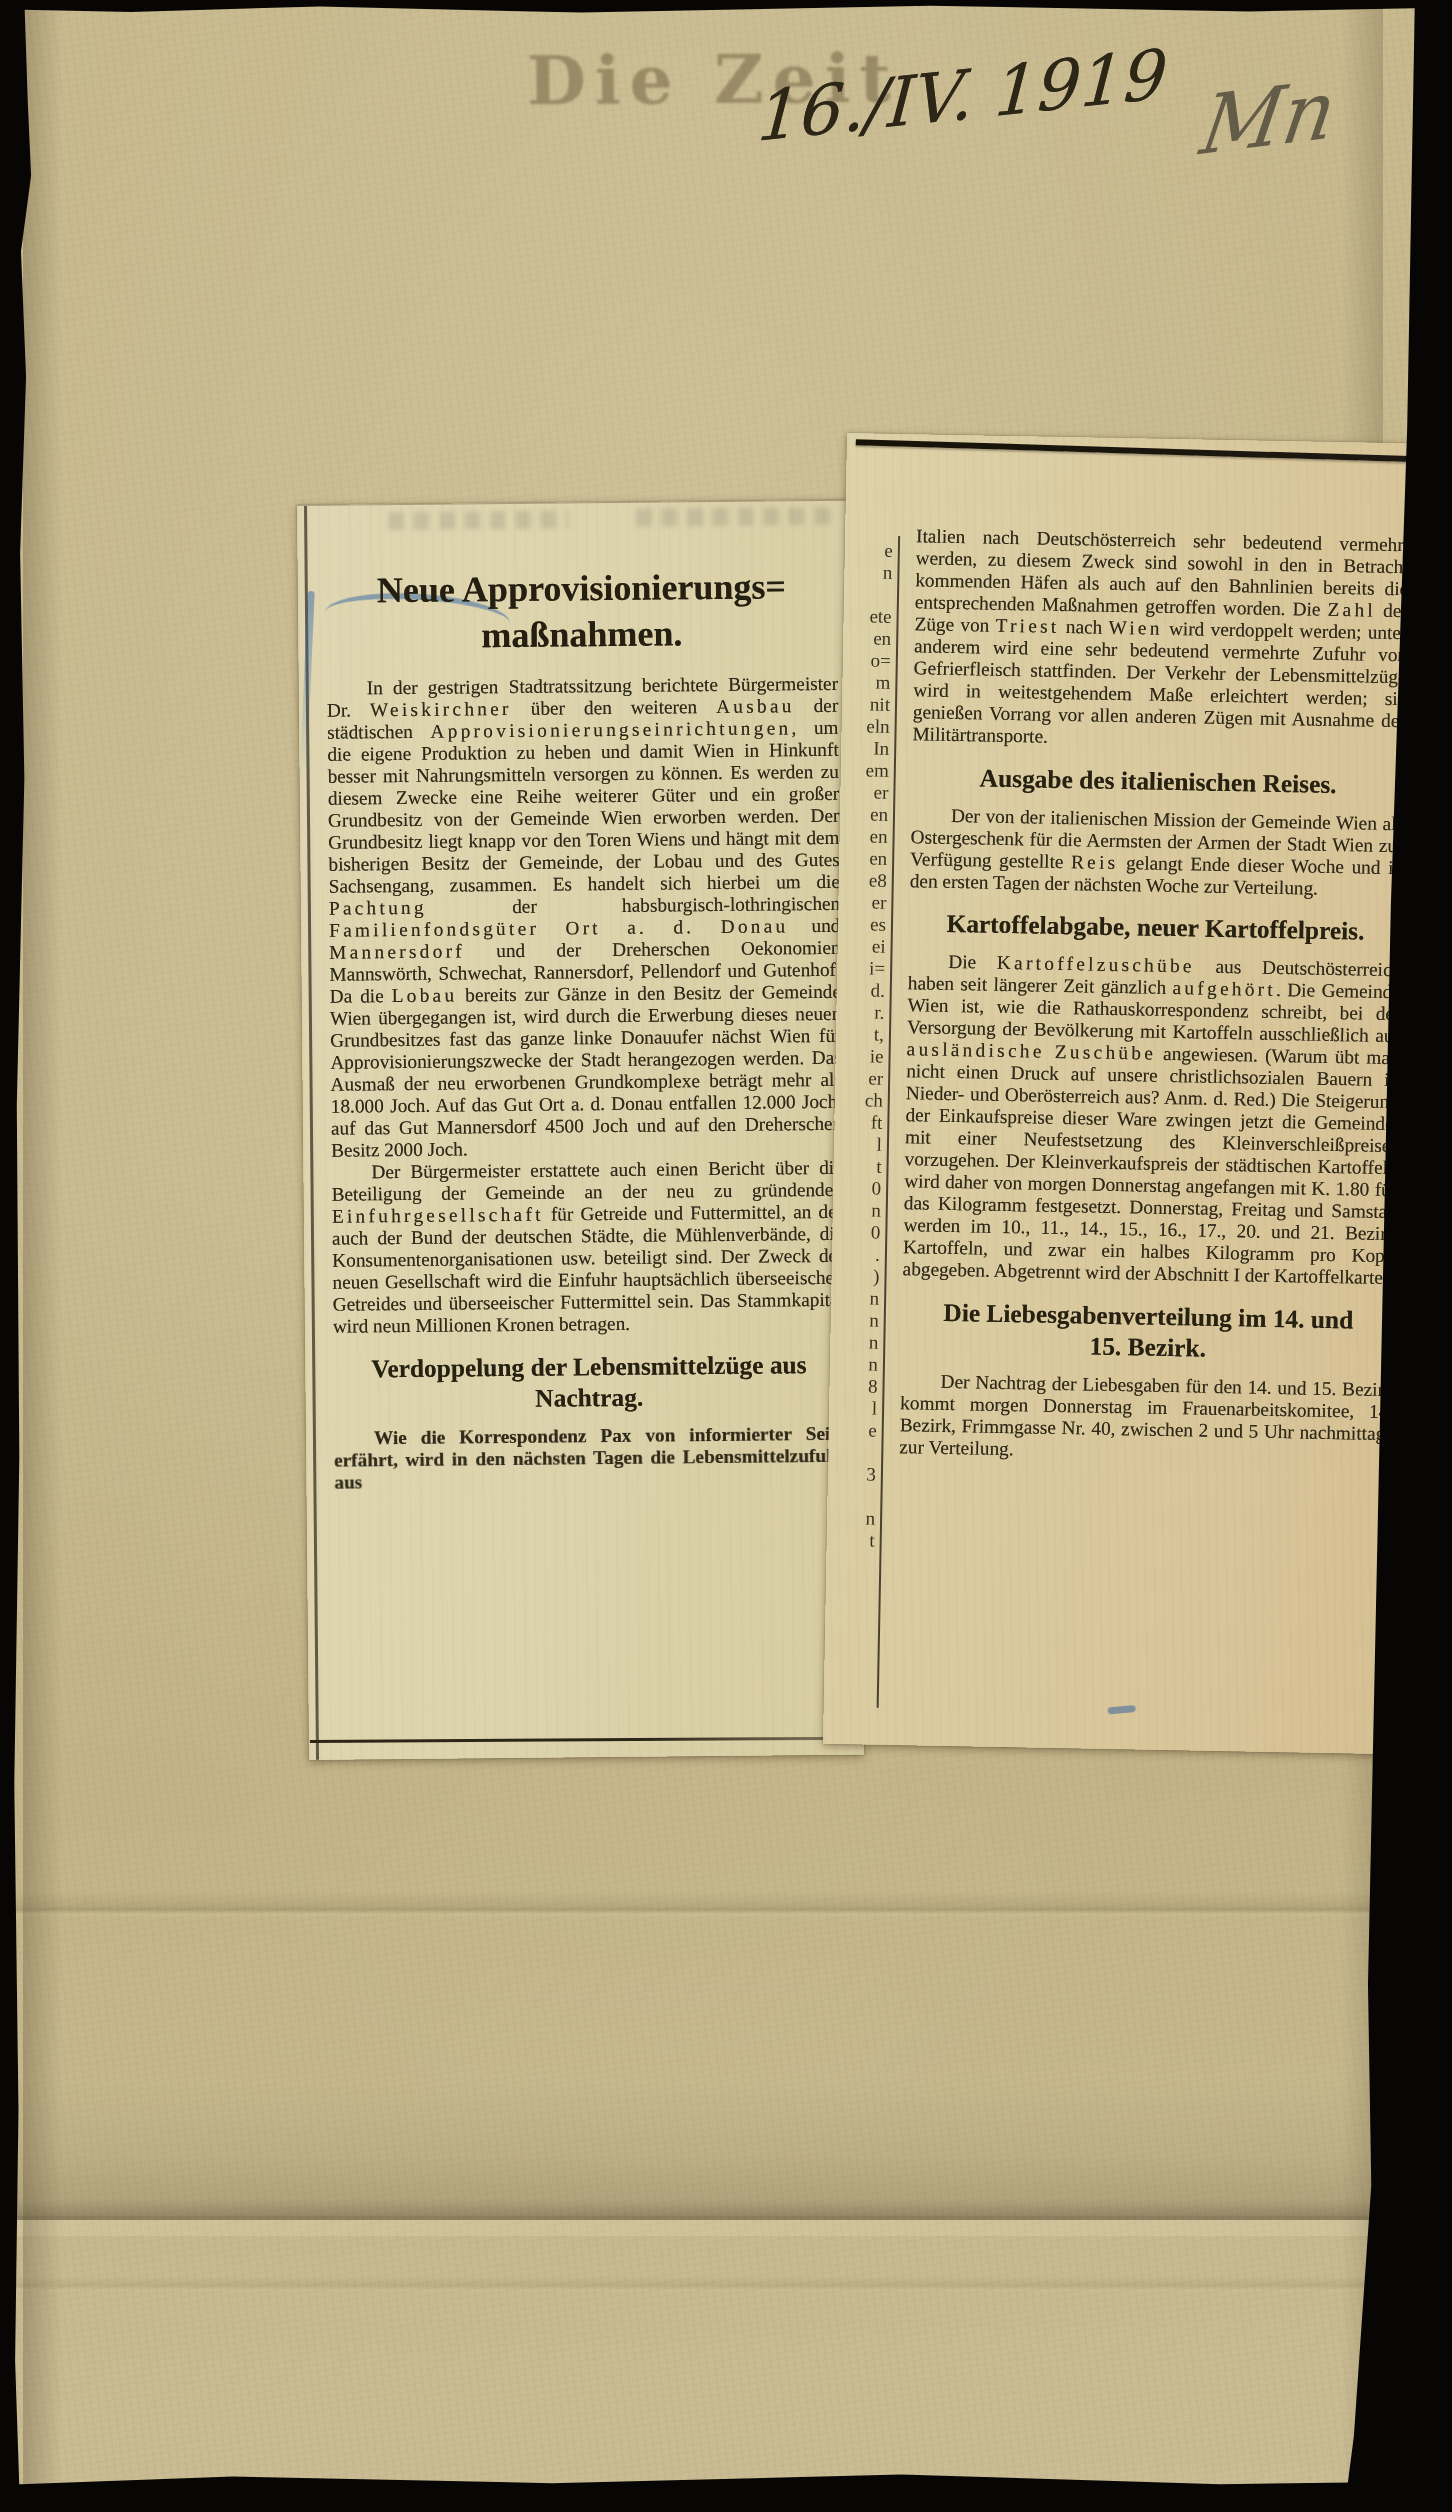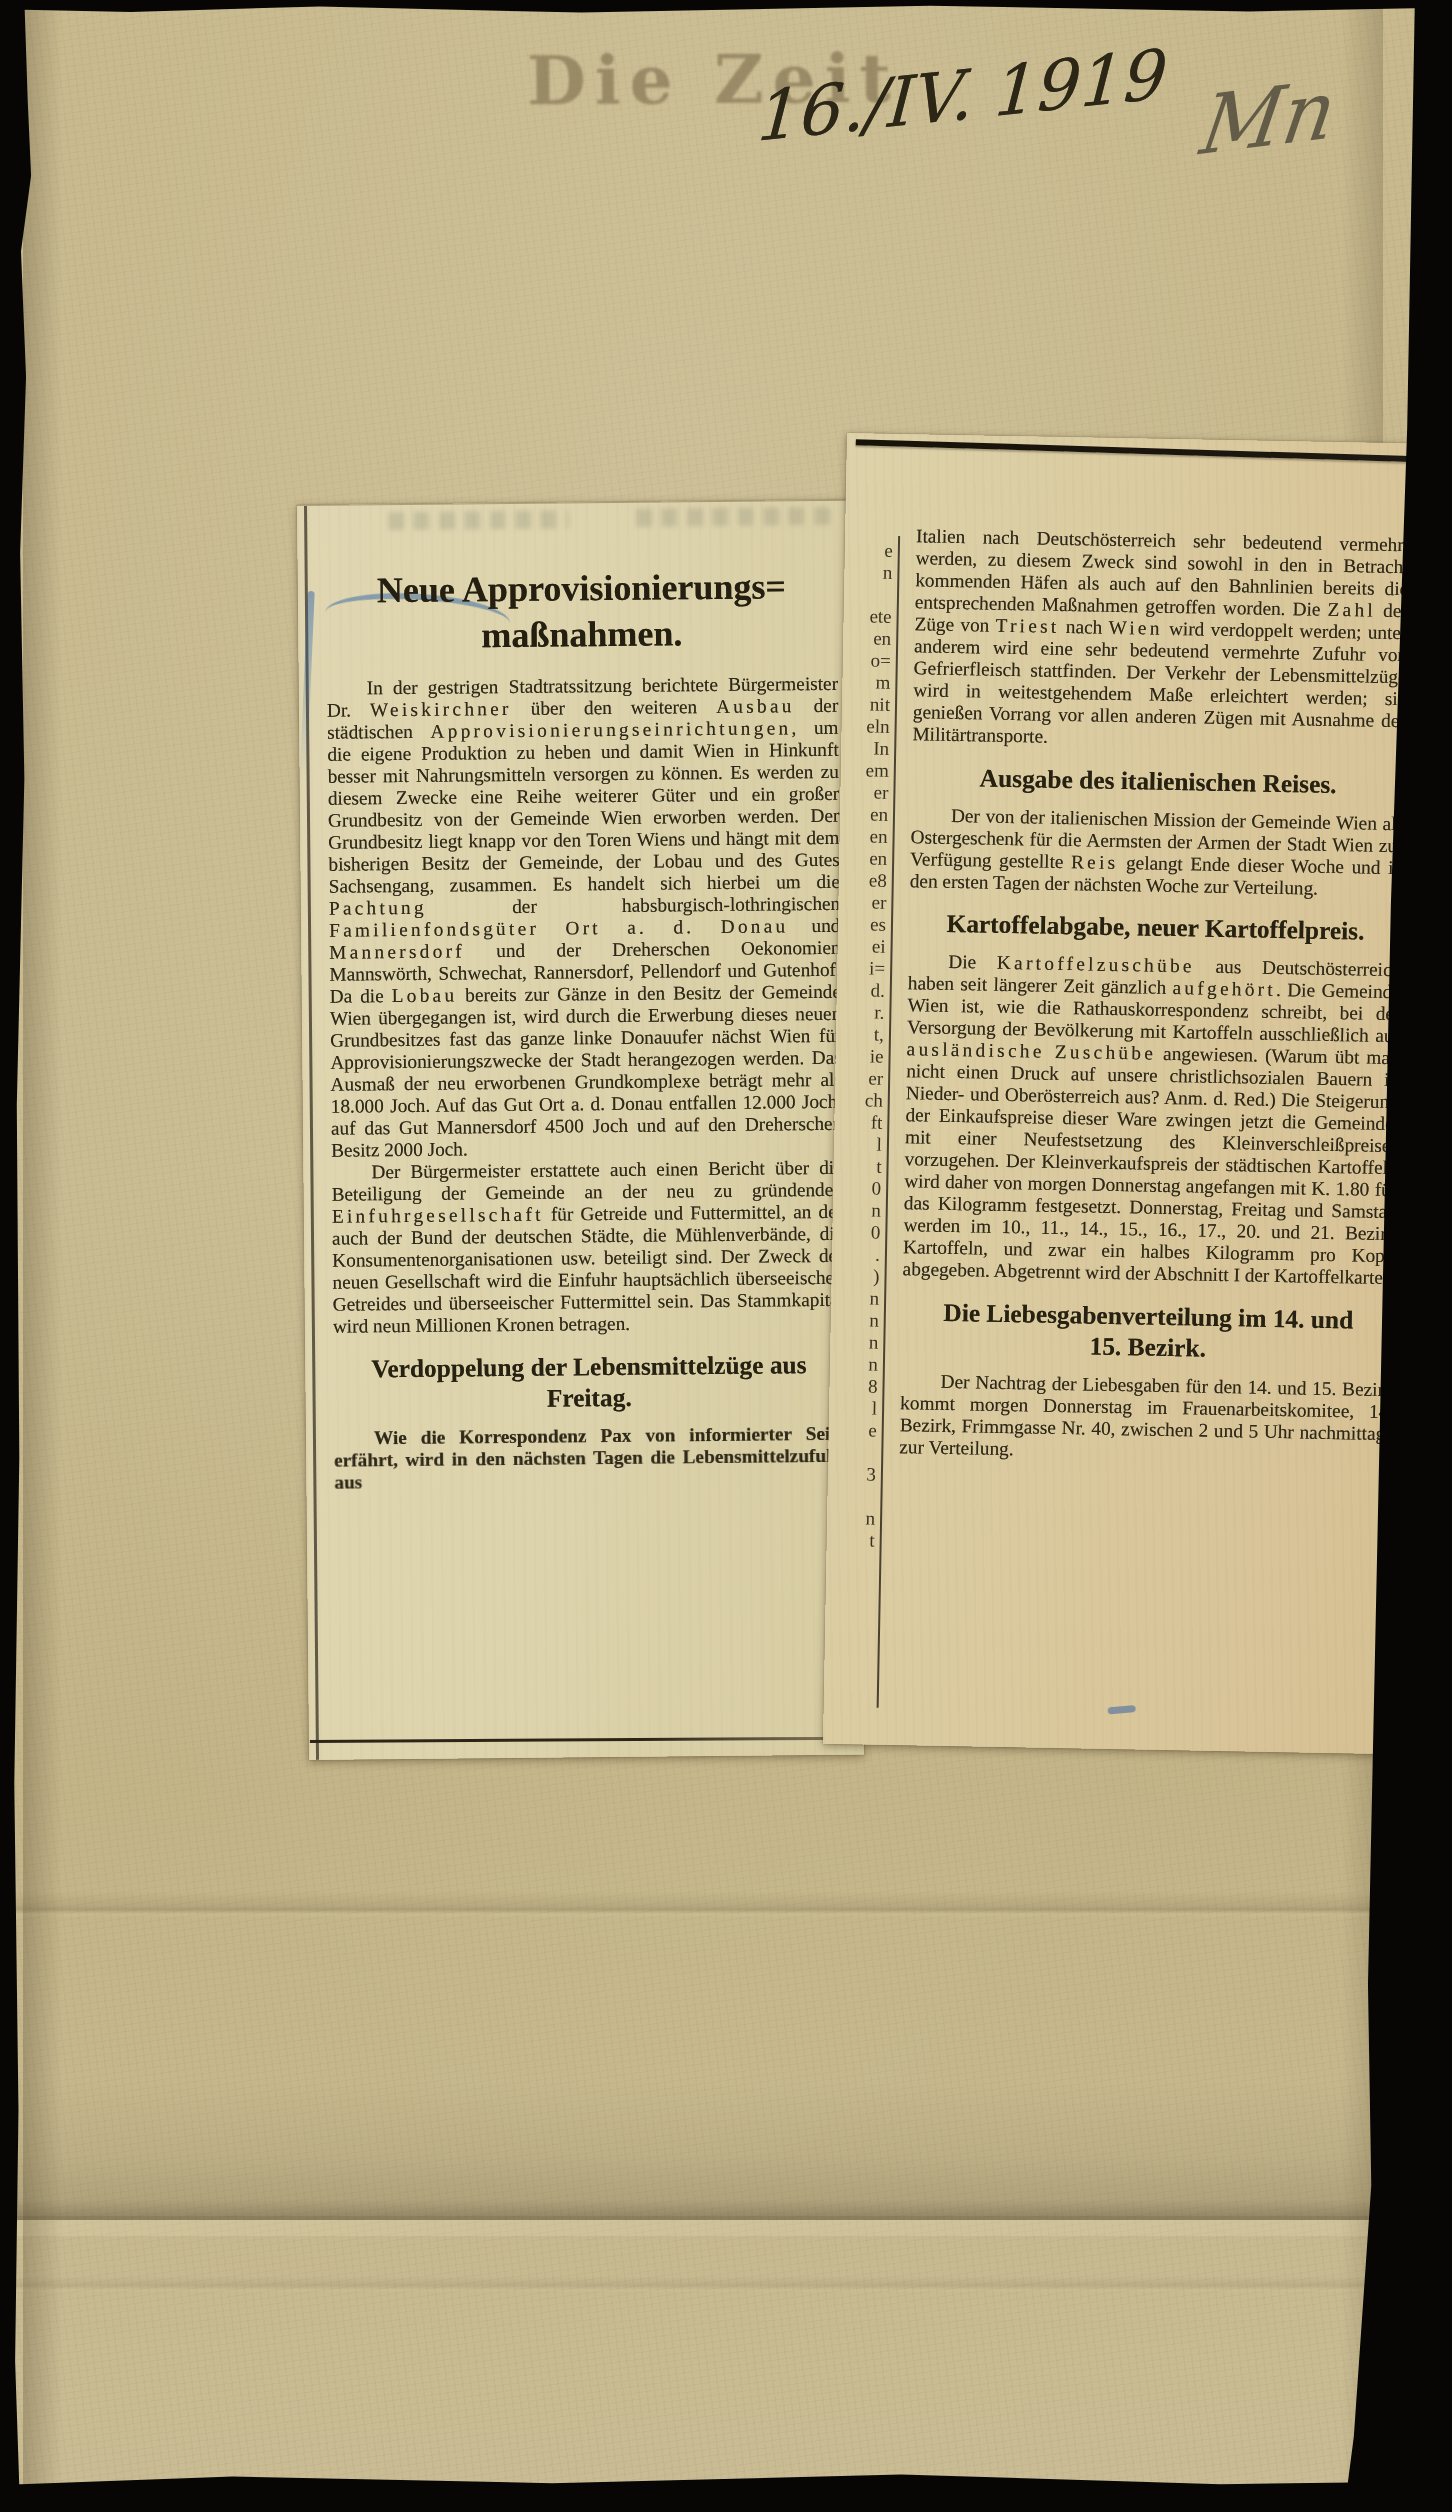--- a/index.html
+++ b/index.html
@@ -164,21 +164,21 @@
 
       <div class="cl-content">
         <h1 class="headline">
           <span>Neue Approvisionierungs=</span><br>
           <span>maßnahmen.</span>
         </h1>
         <p class="body-text ind">In der gestrigen Stadtratssitzung berichtete Bürgermeister Dr. <span class="sp">Weiskirchner</span> über den weiteren <span class="sp">Ausbau</span> der städtischen <span class="sp">Approvisionierungseinrichtungen</span>, um die eigene Produktion zu heben und damit Wien in Hinkunft besser mit Nahrungsmitteln versorgen zu können. Es werden zu diesem Zwecke eine Reihe weiterer Güter und ein großer Grundbesitz von der Gemeinde Wien erworben werden. Der Grundbesitz liegt knapp vor den Toren Wiens und hängt mit dem bisherigen Besitz der Gemeinde, der Lobau und des Gutes Sachsengang, zusammen. Es handelt sich hierbei um die <span class="sp">Pachtung</span> der habsburgisch-lothringischen <span class="sp">Familienfondsgüter Ort a. d. Donau</span> und <span class="sp">Mannersdorf</span> und der Dreherschen Oekonomien Mannswörth, Schwechat, Rannersdorf, Pellendorf und Gutenhof. Da die <span class="sp">Lobau</span> bereits zur Gänze in den Besitz der Gemeinde Wien übergegangen ist, wird durch die Erwerbung dieses neuen Grundbesitzes fast das ganze linke Donauufer nächst Wien für Approvisionierungszwecke der Stadt herangezogen werden. Das Ausmaß der neu erworbenen Grundkomplexe beträgt mehr als 18.000 Joch. Auf das Gut Ort a. d. Donau entfallen 12.000 Joch, auf das Gut Mannersdorf 4500 Joch und auf den Dreherschen Besitz 2000 Joch.</p>
         <p class="body-text ind">Der Bürgermeister erstattete auch einen Bericht über die Beteiligung der Gemeinde an der neu zu gründenden <span class="sp">Einfuhrgesellschaft</span> für Getreide und Futtermittel, an der auch der Bund der deutschen Städte, die Mühlenverbände, die Konsumentenorganisationen usw. beteiligt sind. Der Zweck der neuen Gesellschaft wird die Einfuhr hauptsächlich überseeischen Getreides und überseeischer Futtermittel sein. Das Stammkapital wird neun Millionen Kronen betragen.</p>
         <h2 class="subhead hsp">
           <span>Verdoppelung der Lebensmittelzüge aus</span><br>
-          <span>Freitag.</span>
+          <span>Nachtrag.</span>
         </h2>
         <p class="body-text ind heavy">Wie die Korrespondenz Pax von informierter Seite erfährt, wird in den nächsten Tagen die Lebensmittelzufuhr aus</p>
       </div>
 
       <div class="cl-bottom-rule"></div>
     </article>
 
     <article class="clip clip-right">
       <div class="cr-top-rule"></div>
       <div class="cr-sliver">

